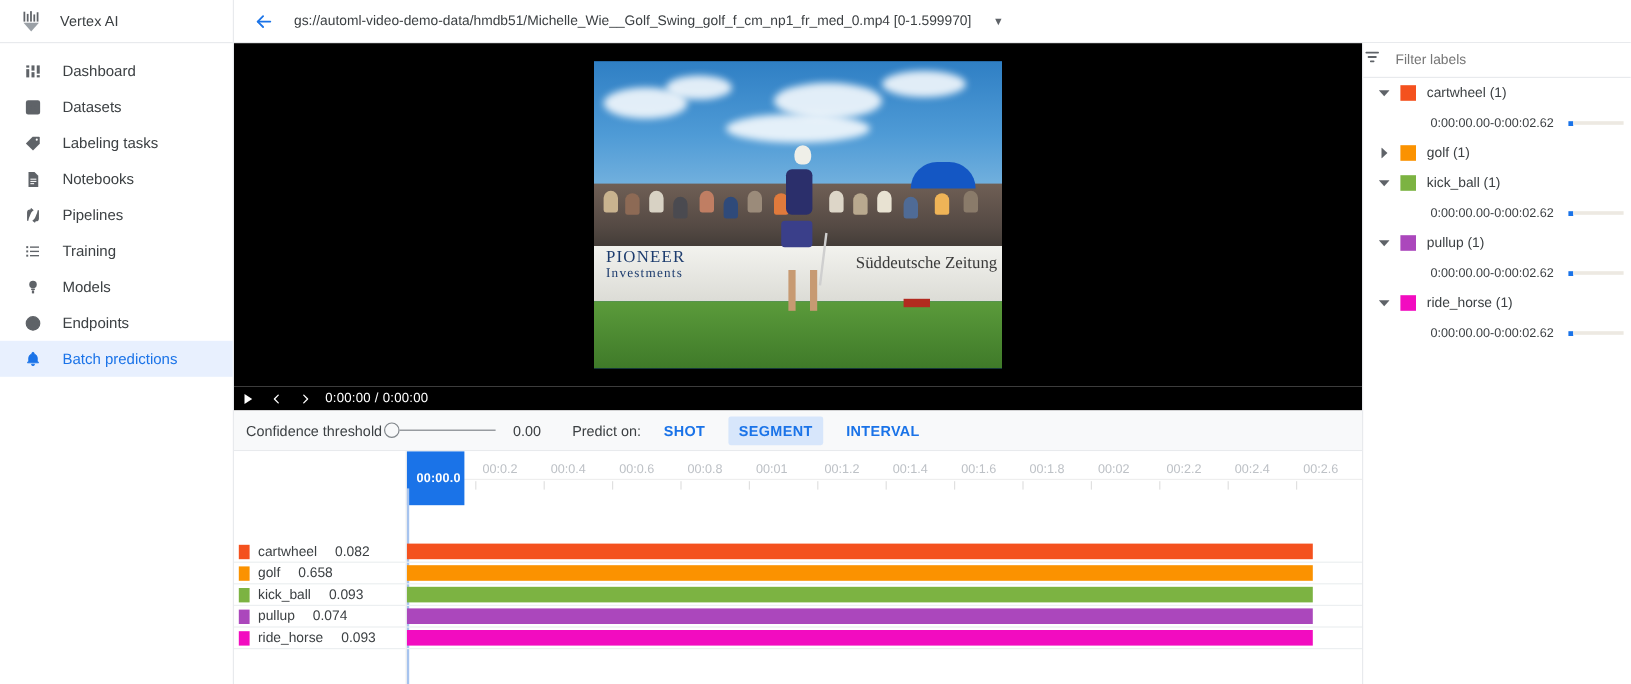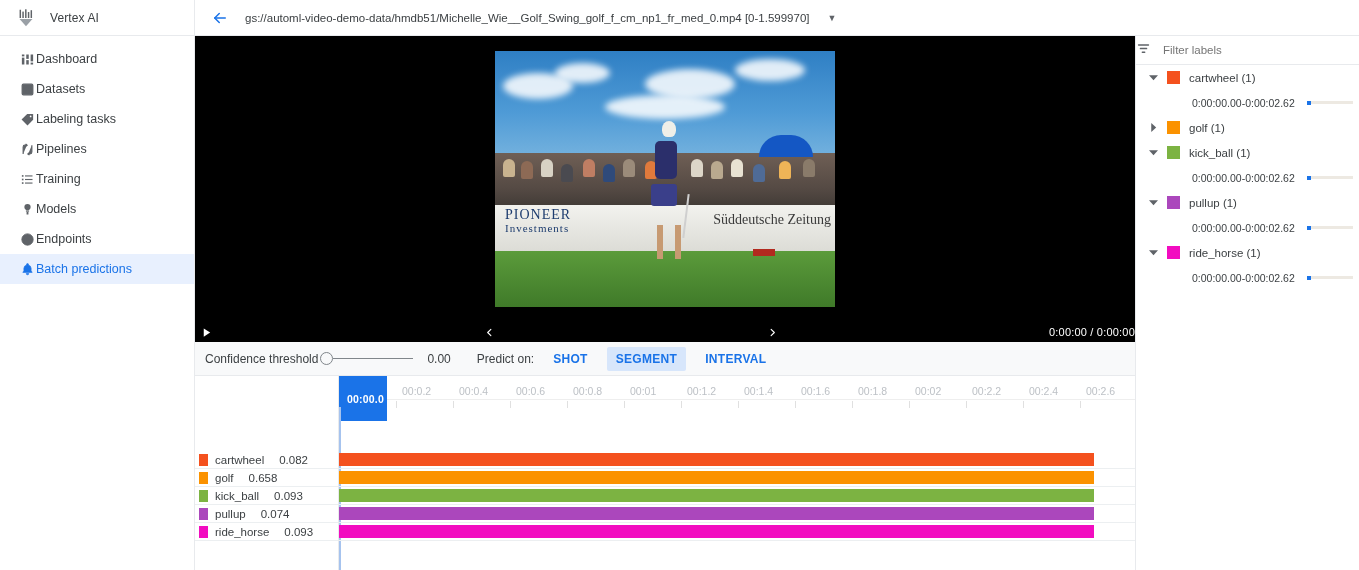--- a/index.html
+++ b/index.html
@@ -20,21 +20,21 @@
   .brand {
     height: 36px; display: flex; align-items: center;
     padding-left: 14px; gap: 12px;
     border-bottom: 1px solid #e8eaed;
   }
   .brand-logo { width: 24px; height: 24px; display: flex; align-items: center; justify-content: center; }
   .brand-title { font-size: 12px; color: #3c4043; letter-spacing: .1px; }
   .nav { padding-top: 8px; }
   .nav-item {
     height: 30px; display: flex; align-items: center;
-    padding-left: 18px; cursor: pointer;
+    gap: 16px; padding-left: 18px; cursor: pointer;
     font-size: 12.5px; color: #3c4043;
   }
   .nav-item .ni-icon { width: 18px; height: 18px; display: flex; align-items: center; justify-content: center; flex: 0 0 18px; }
   .nav-item.active { background: #e8f0fe; color: #1a73e8; }
   .nav-item.active .ni-icon svg { fill: #1a73e8; stroke: #1a73e8; }
   .nav-item svg { fill: #5f6368; }
 
   
   .main {
     flex: 1 1 auto; height: 570px; display: flex; flex-direction: column;
@@ -84,21 +84,21 @@
   .vf-player-head { position:absolute; left:49%; top:27.5%; width:14px; height:16px;
     background:#efefe8; border-radius:50% 50% 40% 40%; }
   .vf-leg { position:absolute; width:6px; height:34px; background:#c79a72; top:68%; }
   .vf-club { position:absolute; width:2px; height:44px; background:#cfcfcf;
     left:56%; top:56%; transform: rotate(7deg); }
   .vf-redbox { position:absolute; width:22px; height:7px; background:#b22a1f; right:60px; bottom:20%; }
   .vf-person { position:absolute; width:12px; height:18px; border-radius:6px 6px 2px 2px; }
 
   .player-bar {
     height: 20px; flex: 0 0 20px; background: #000; display: flex; align-items: center;
-    gap: 10px; padding-left: 4px; color: #fff; font-size: 11px; justify-content: space-between;
+    gap: 10px; padding-left: 4px; color: #fff; font-size: 11px;
   }
   .pb-btn { width: 14px; height: 14px; display:flex; align-items:center; justify-content:center; cursor:pointer; }
   .pb-time { font-size: 11px; letter-spacing: .2px; }
 
   
   .threshold-bar {
     height: 34px; flex: 0 0 34px; background: #f8f9fa;
     border-bottom: 1px solid #e8eaed;
     display: flex; align-items: center; padding-left: 10px; gap: 0;
     font-size: 12px; color: #3c4043;
@@ -222,20 +222,31 @@
       <div class="nav-item">
         <span class="ni-icon">
           <svg width="15" height="15" viewBox="0 0 24 24" fill="#5f6368">
             <path d="M11.5 3H20a1 1 0 0 1 1 1v8.5L12 21.5 2.5 12 11.5 3z"></path>
             <circle cx="17" cy="7" r="1.4" fill="#fff"></circle>
           </svg>
         </span>
         <span>Labeling tasks</span>
       </div>
 
+      <div class="nav-item">
+        <span class="ni-icon">
+          <svg width="15" height="15" viewBox="0 0 24 24" fill="#5f6368">
+            <path d="M6 2h8l5 5v15H6z"></path>
+            <rect x="8.5" y="11" width="8" height="1.4" fill="#fff"></rect>
+            <rect x="8.5" y="14" width="8" height="1.4" fill="#fff"></rect>
+            <rect x="8.5" y="17" width="5" height="1.4" fill="#fff"></rect>
+          </svg>
+        </span>
+        <span>Notebooks</span>
+      </div>
 
       <div class="nav-item">
         <span class="ni-icon">
           <svg width="15" height="15" viewBox="0 0 24 24" fill="none" stroke="#5f6368" stroke-width="1.8">
             <path d="M5 19V8a3 3 0 0 1 3-3h3"></path>
               <path d="M19 5v11a3 3 0 0 1-3 3h-3"></path>
             <path d="M9 3l2.5 2L9 7"></path>
               <path d="M15 21l-2.5-2L15 17"></path>
           </svg>
         </span>

